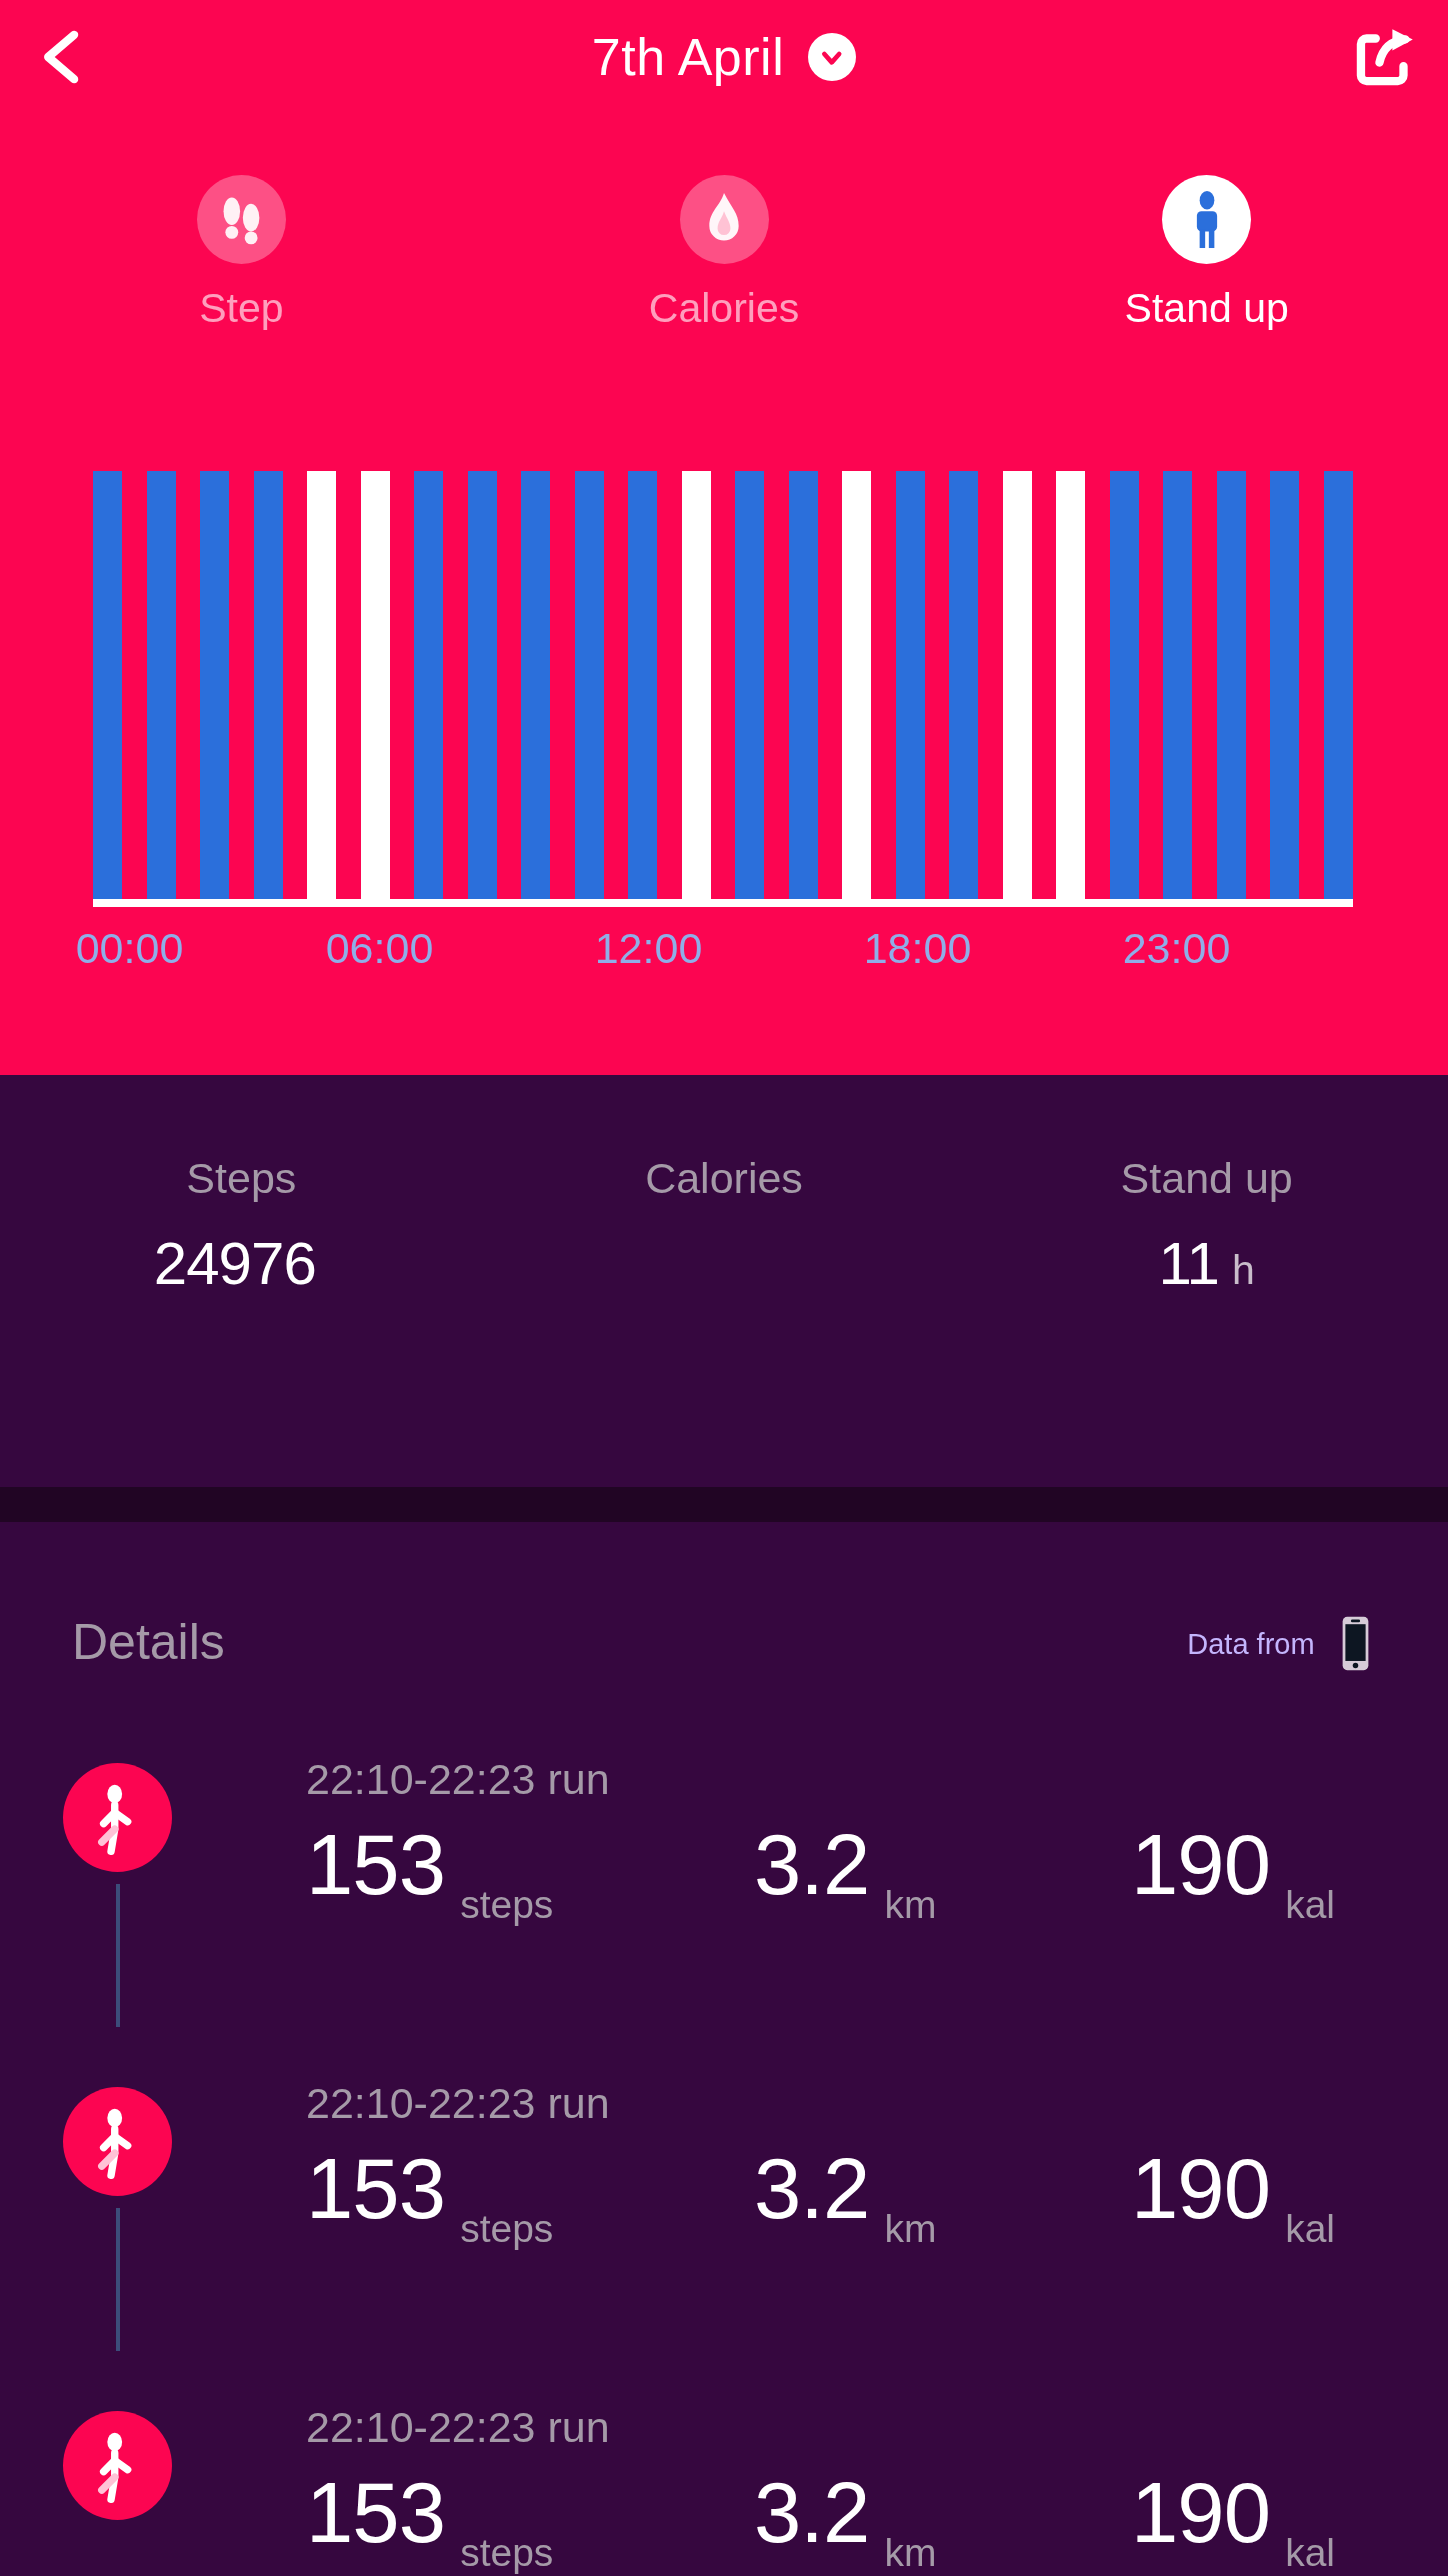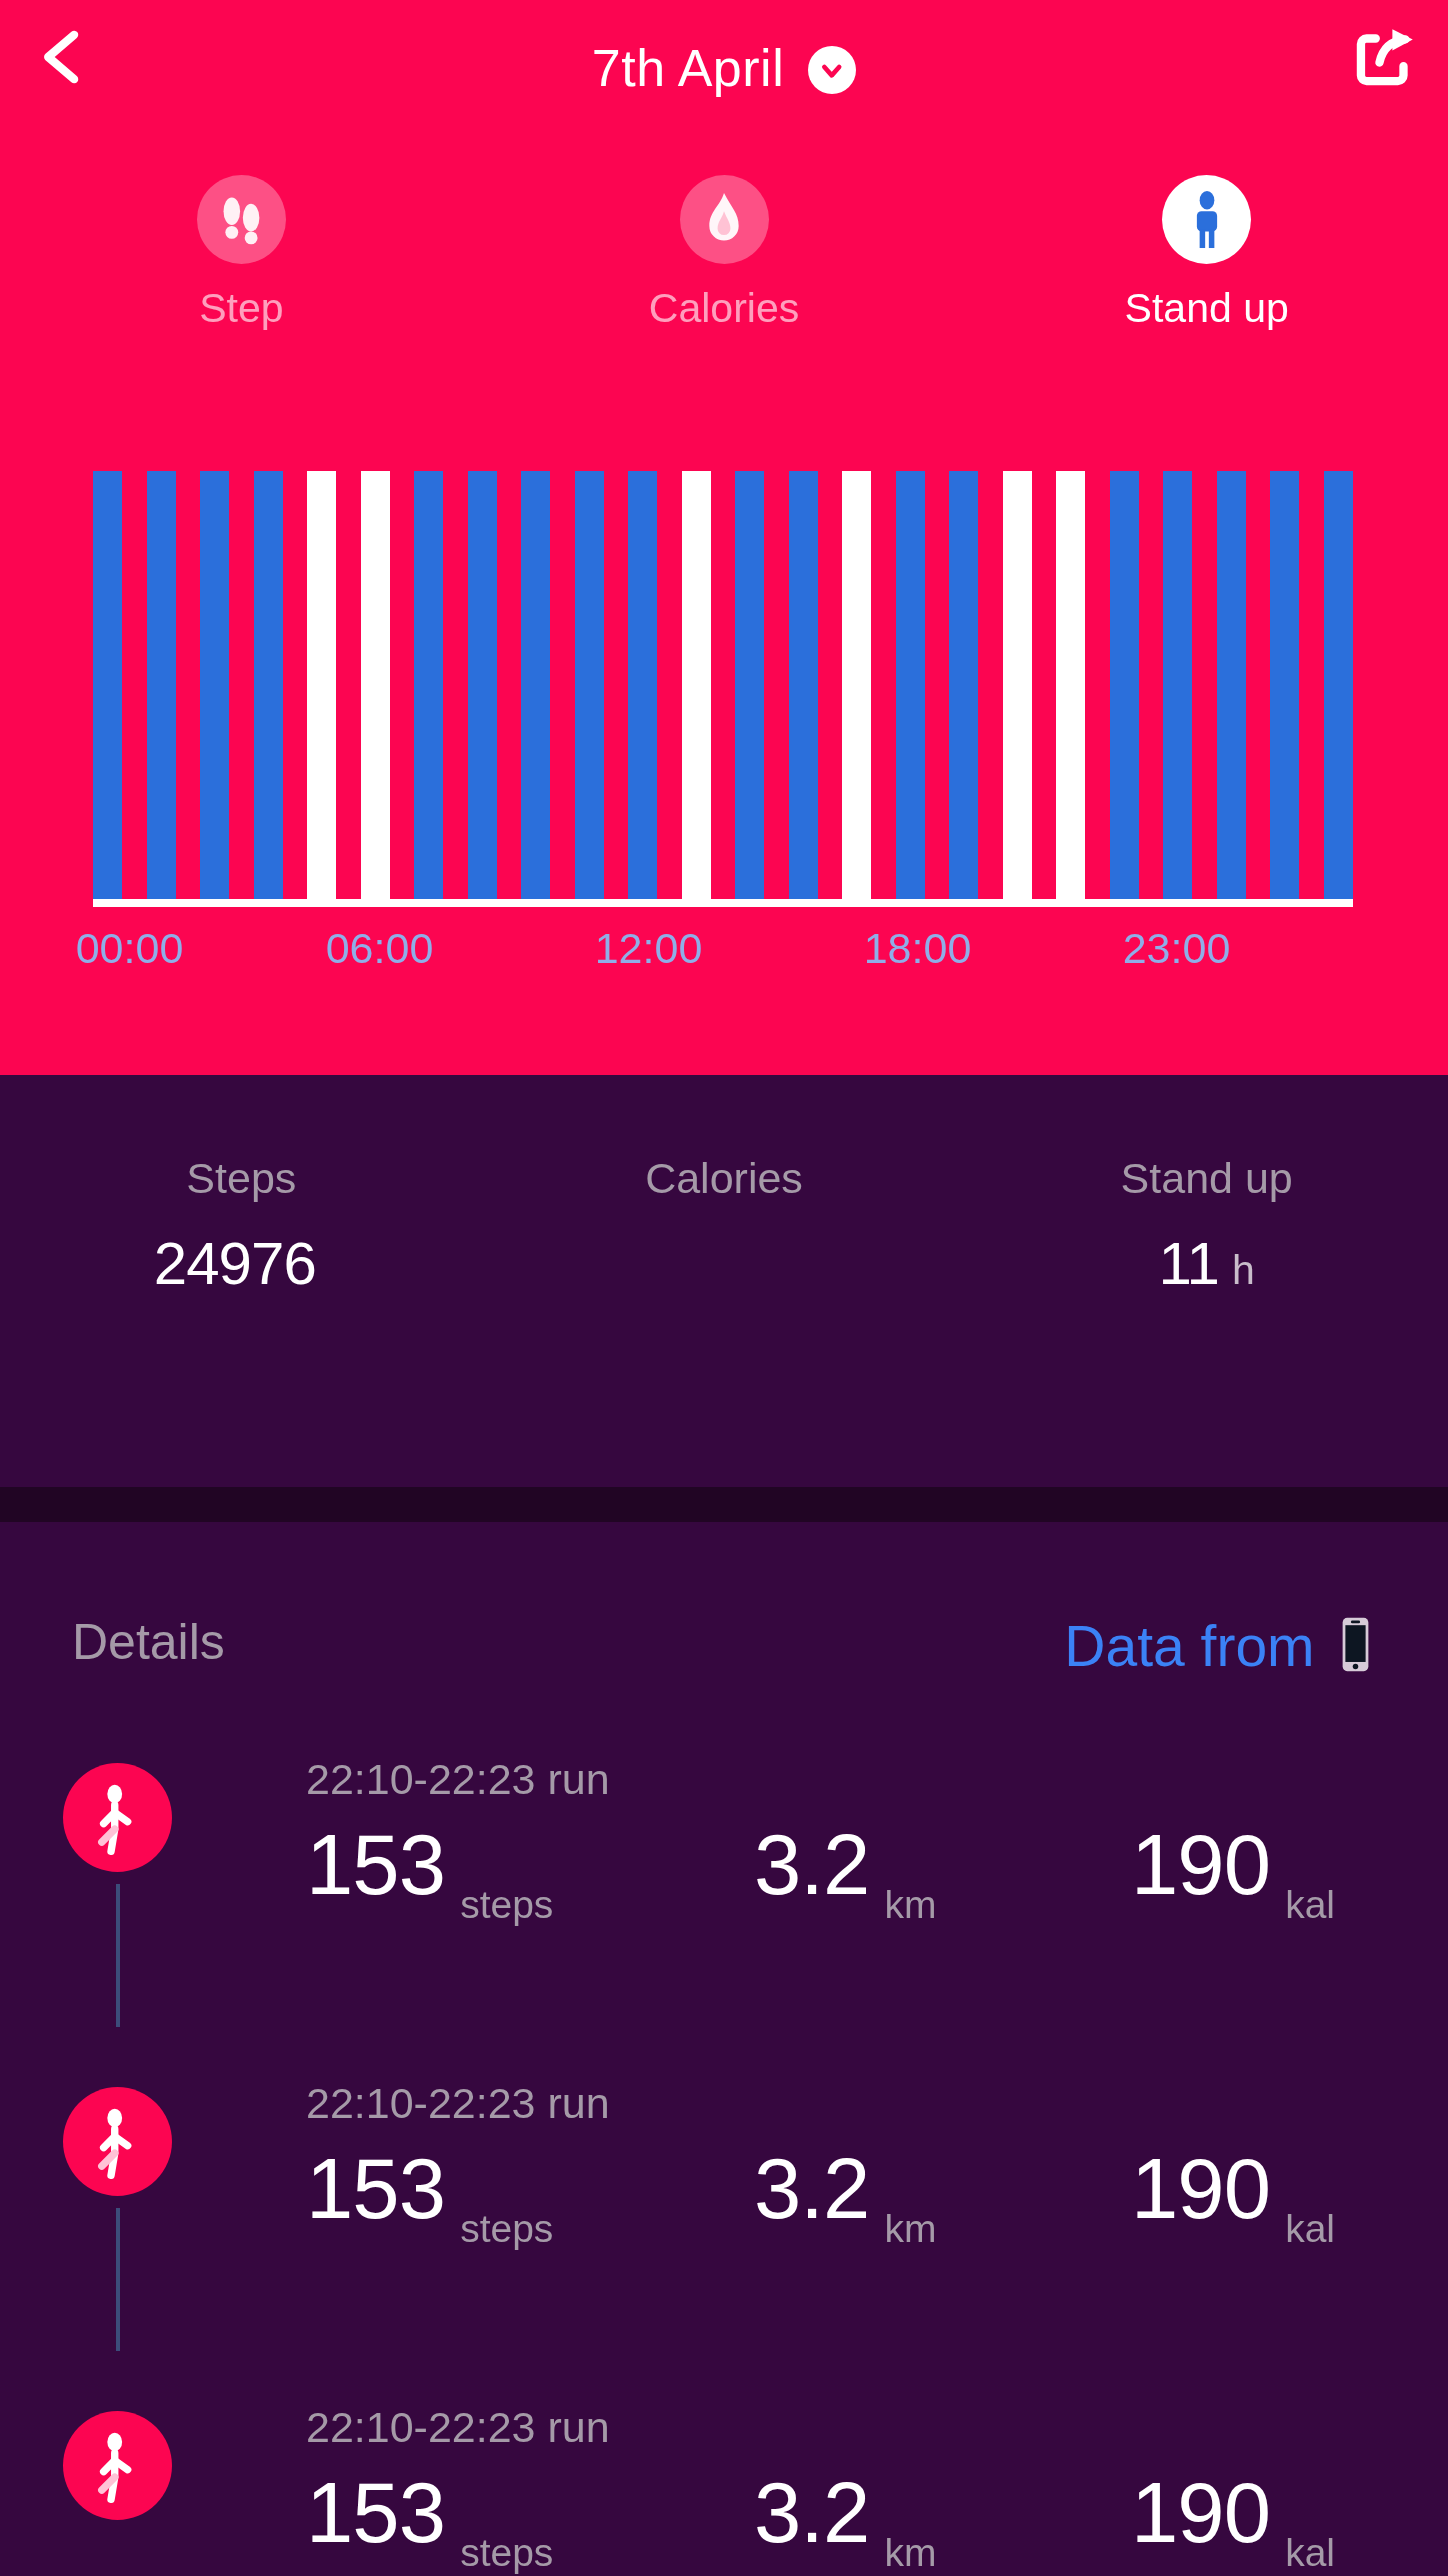--- a/index.html
+++ b/index.html
@@ -21,21 +21,21 @@
     position:absolute; left:0; top:0; width:1448px; height:107px;
   }
   .back-btn {
     position:absolute; left:26px; top:20.4px; width:74px; height:74px;
     cursor:pointer;
   }
   .back-btn svg { display:block; }
 
   .nav-title-wrap {
     position:absolute; left:0; top:20.4px; width:1448px; height:74px;
-    display:flex; align-items:flex-end; justify-content:center; gap:24px;
+    display:flex; align-items:center; justify-content:center; gap:24px;
   }
   .nav-title {
     font-size:52px; color:#FFFFFF; font-weight:400; letter-spacing:0.5px;
     line-height:1;
   }
   .chev-circle {
     width:48px; height:48px; border-radius:50%;
     background:#FFFFFF;
     display:flex; align-items:center; justify-content:center;
     cursor:pointer; flex:none;
@@ -130,21 +130,21 @@
   }
   .details-title {
     position:absolute; left:72px; top:0;
     font-size:50px; color:#A59AA8; line-height:1.1;
   }
   .data-from-wrap {
     position:absolute; right:72px; top:0;
     display:flex; align-items:center; gap:20.4px;
   }
   .data-from-label {
-    font-size:57px; color:#3b82f6; line-height:1.1;
+    font-size:29px; color:#c4b5fd; line-height:1.1;
   }
 
   
   .act-list {
     position:absolute; left:0; top:221px; width:1448px;
   }
   .act-row {
     position:relative; height:324px;
   }
   .act-icon {

